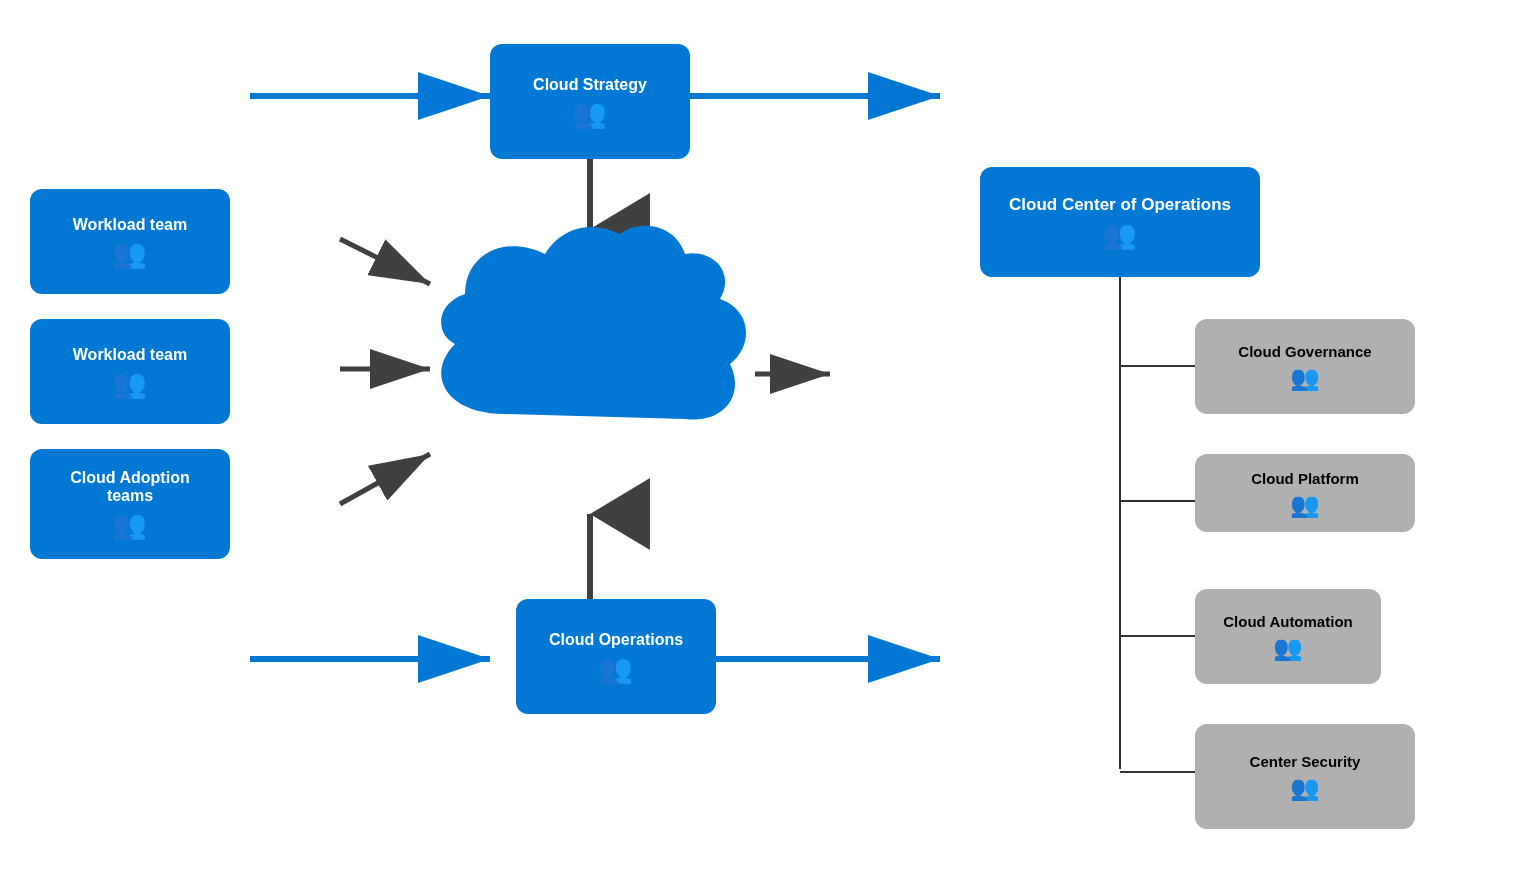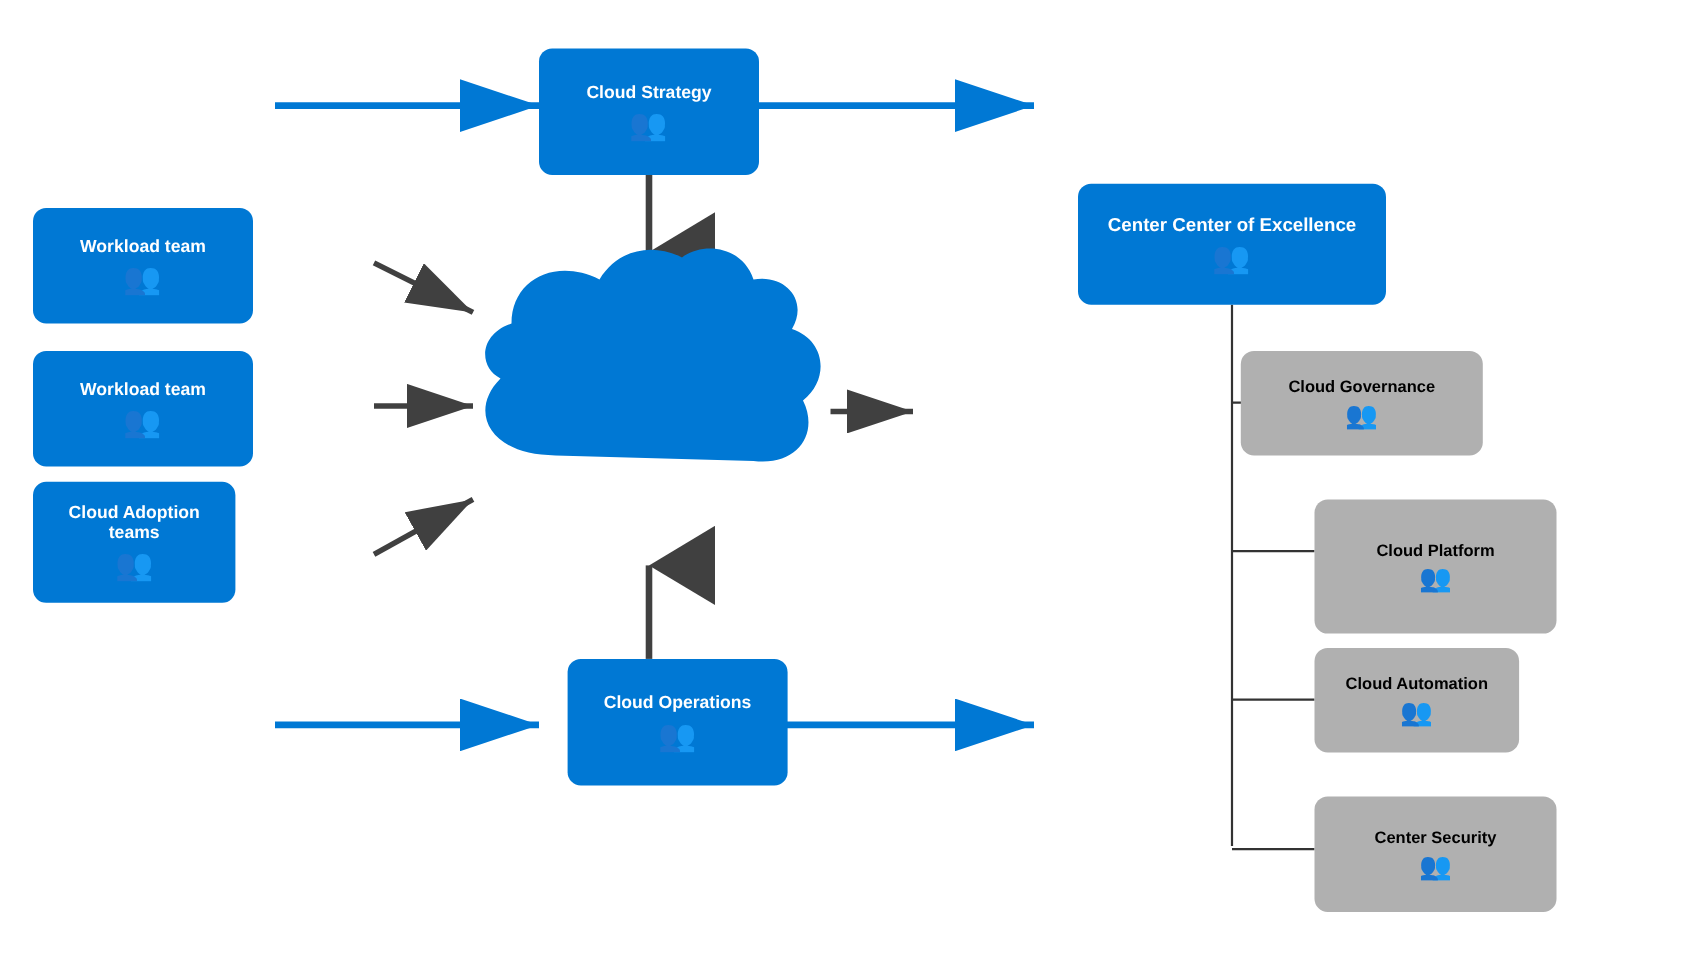--- a/index.html
+++ b/index.html
@@ -153,41 +153,41 @@
   <div class="blue-box" style="left:30px; top:165px; width:200px; height:105px;">
     <div class="box-title">Workload team</div>
     <div class="people-icon">👥</div>
   </div>
 
   <div class="blue-box" style="left:30px; top:295px; width:200px; height:105px;">
     <div class="box-title">Workload team</div>
     <div class="people-icon">👥</div>
   </div>
 
-  <div class="blue-box" style="left:30px; top:414px; width:184px; height:110px;">
+  <div class="blue-box" style="left:30px; top:425px; width:200px; height:110px;">
     <div class="box-title">Cloud Adoption teams</div>
     <div class="people-icon">👥</div>
   </div>
 
   <div class="blue-box" style="left:516px; top:575px; width:200px; height:115px;">
     <div class="box-title">Cloud Operations</div>
     <div class="people-icon">👥</div>
   </div>
 
   <div class="blue-box" style="left:980px; top:143px; width:280px; height:110px;">
-    <div class="box-title" style="font-size:17px;">Center Center of Excellence</div>
-    <div class="people-icon">👥</div>
-  </div>
-
-  <div class="gray-box" style="left:1128px; top:295px; width:220px; height:95px;">
+    <div class="box-title" style="font-size:17px;">Cloud Center of Operations</div>
+    <div class="people-icon">👥</div>
+  </div>
+
+  <div class="gray-box" style="left:1195px; top:295px; width:220px; height:95px;">
     <div class="box-title">Cloud Governance</div>
     <div class="people-icon" style="font-size:24px;">👥</div>
   </div>
 
-  <div class="gray-box" style="left:1195px; top:430px; width:220px; height:122px;">
+  <div class="gray-box" style="left:1195px; top:430px; width:220px; height:78px;">
     <div class="box-title">Cloud Platform</div>
     <div class="people-icon" style="font-size:24px;">👥</div>
   </div>
 
   <div class="gray-box" style="left:1195px; top:565px; width:186px; height:95px;">
     <div class="box-title">Cloud Automation</div>
     <div class="people-icon" style="font-size:24px;">👥</div>
   </div>
 
   <div class="gray-box" style="left:1195px; top:700px; width:220px; height:105px;">

